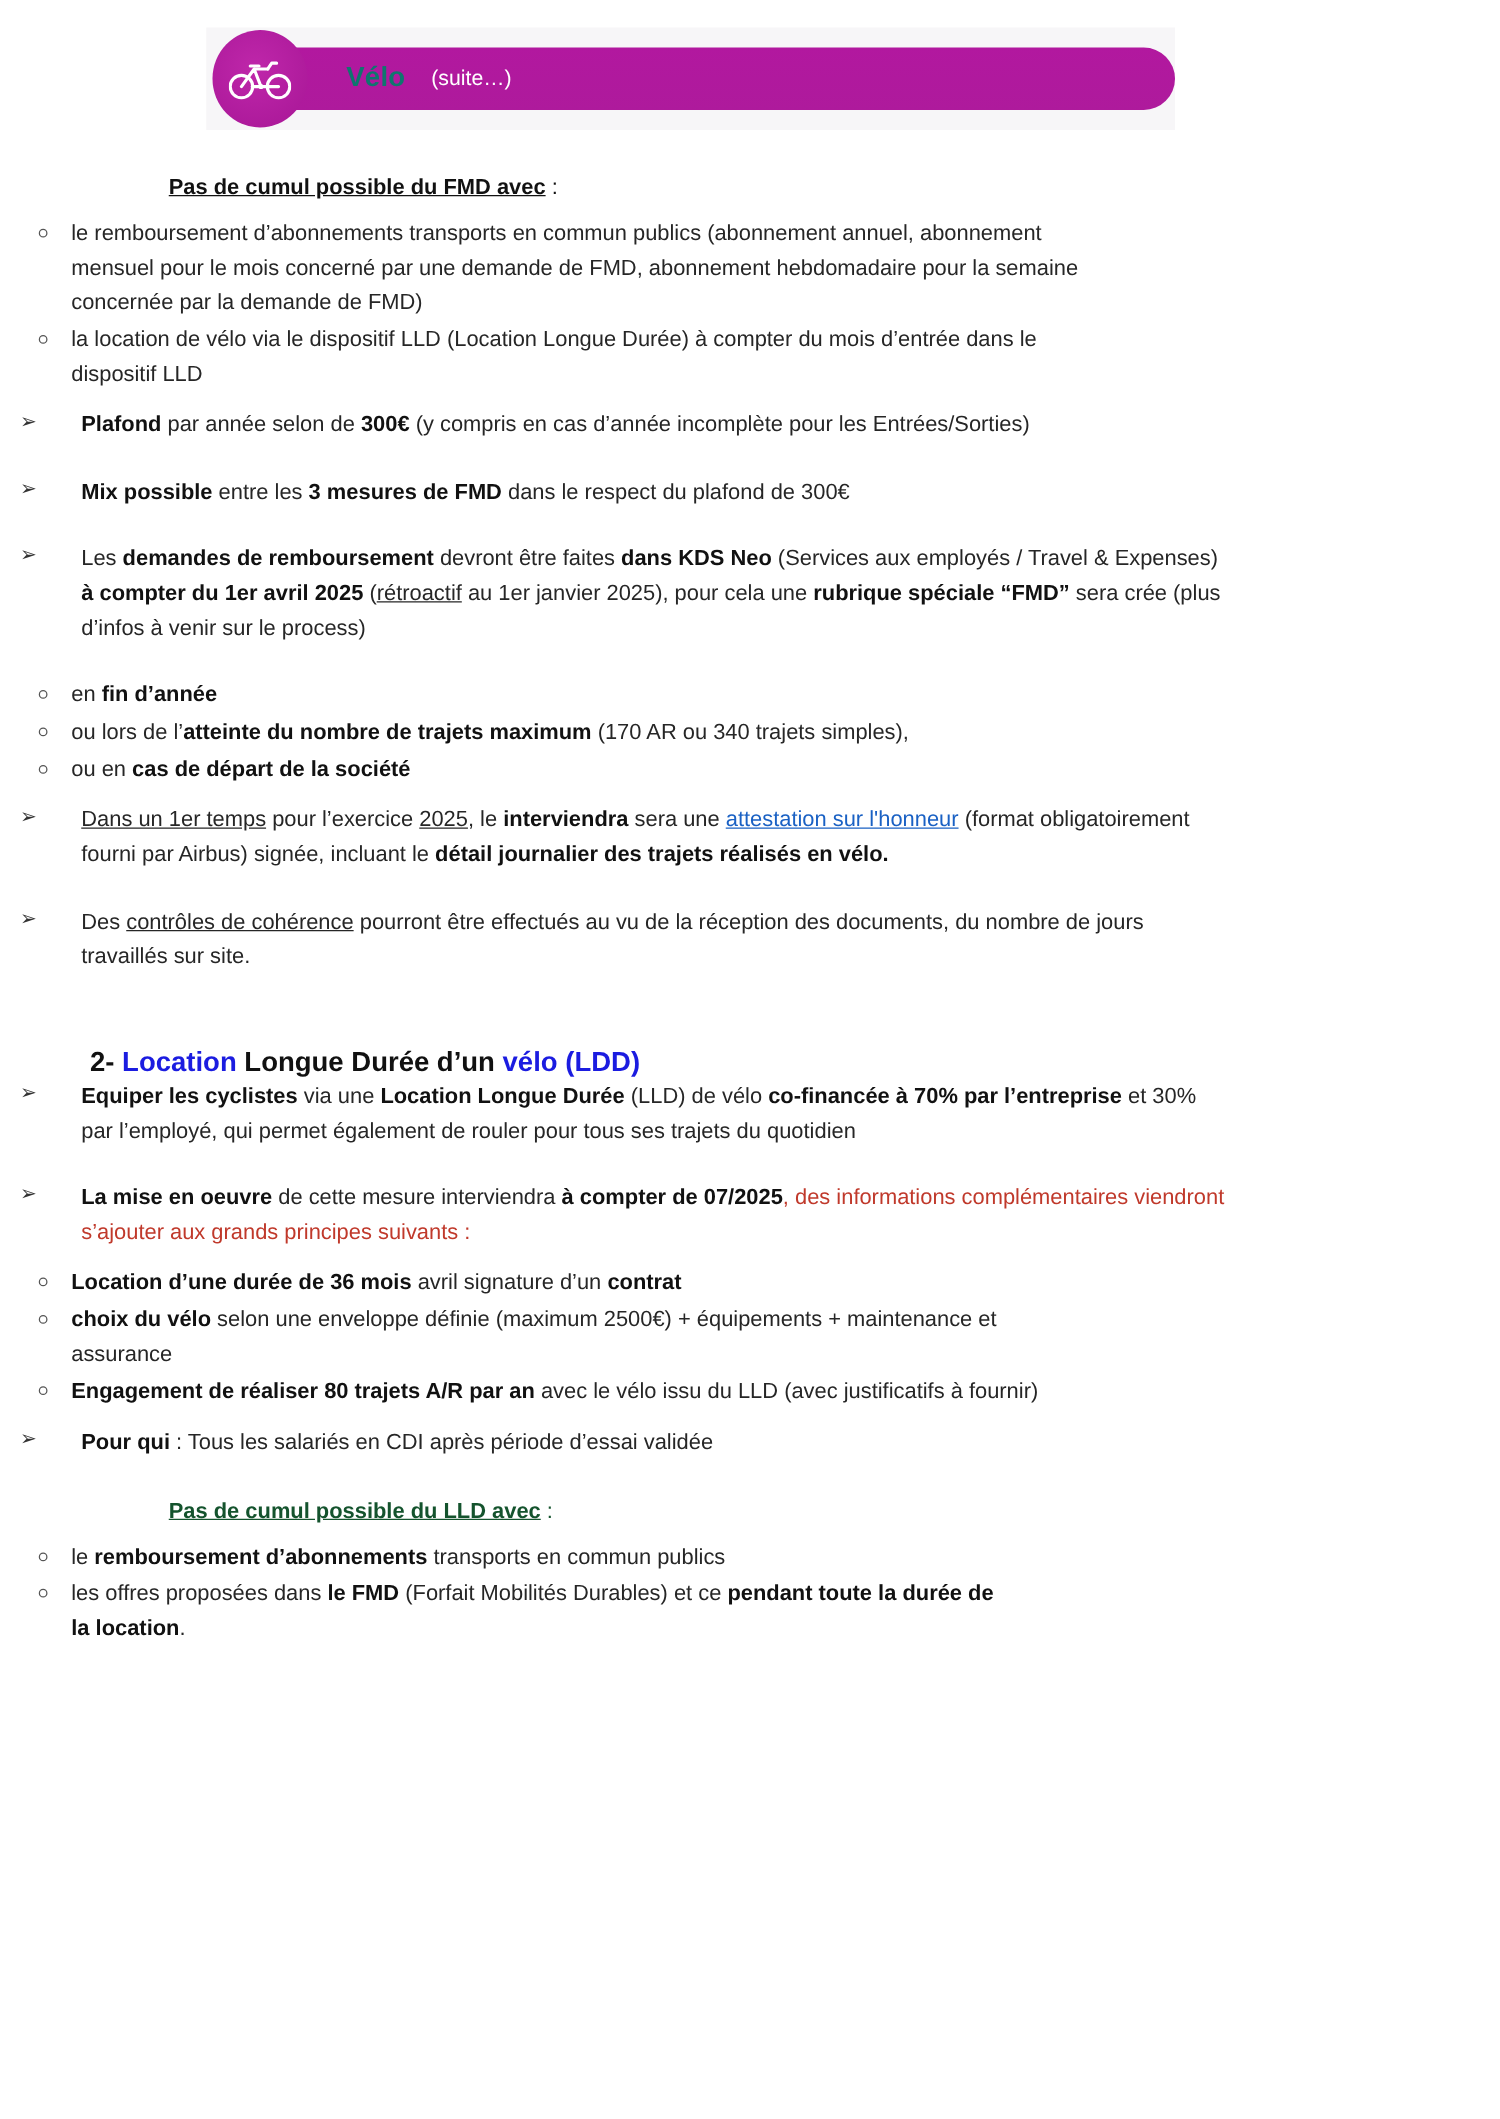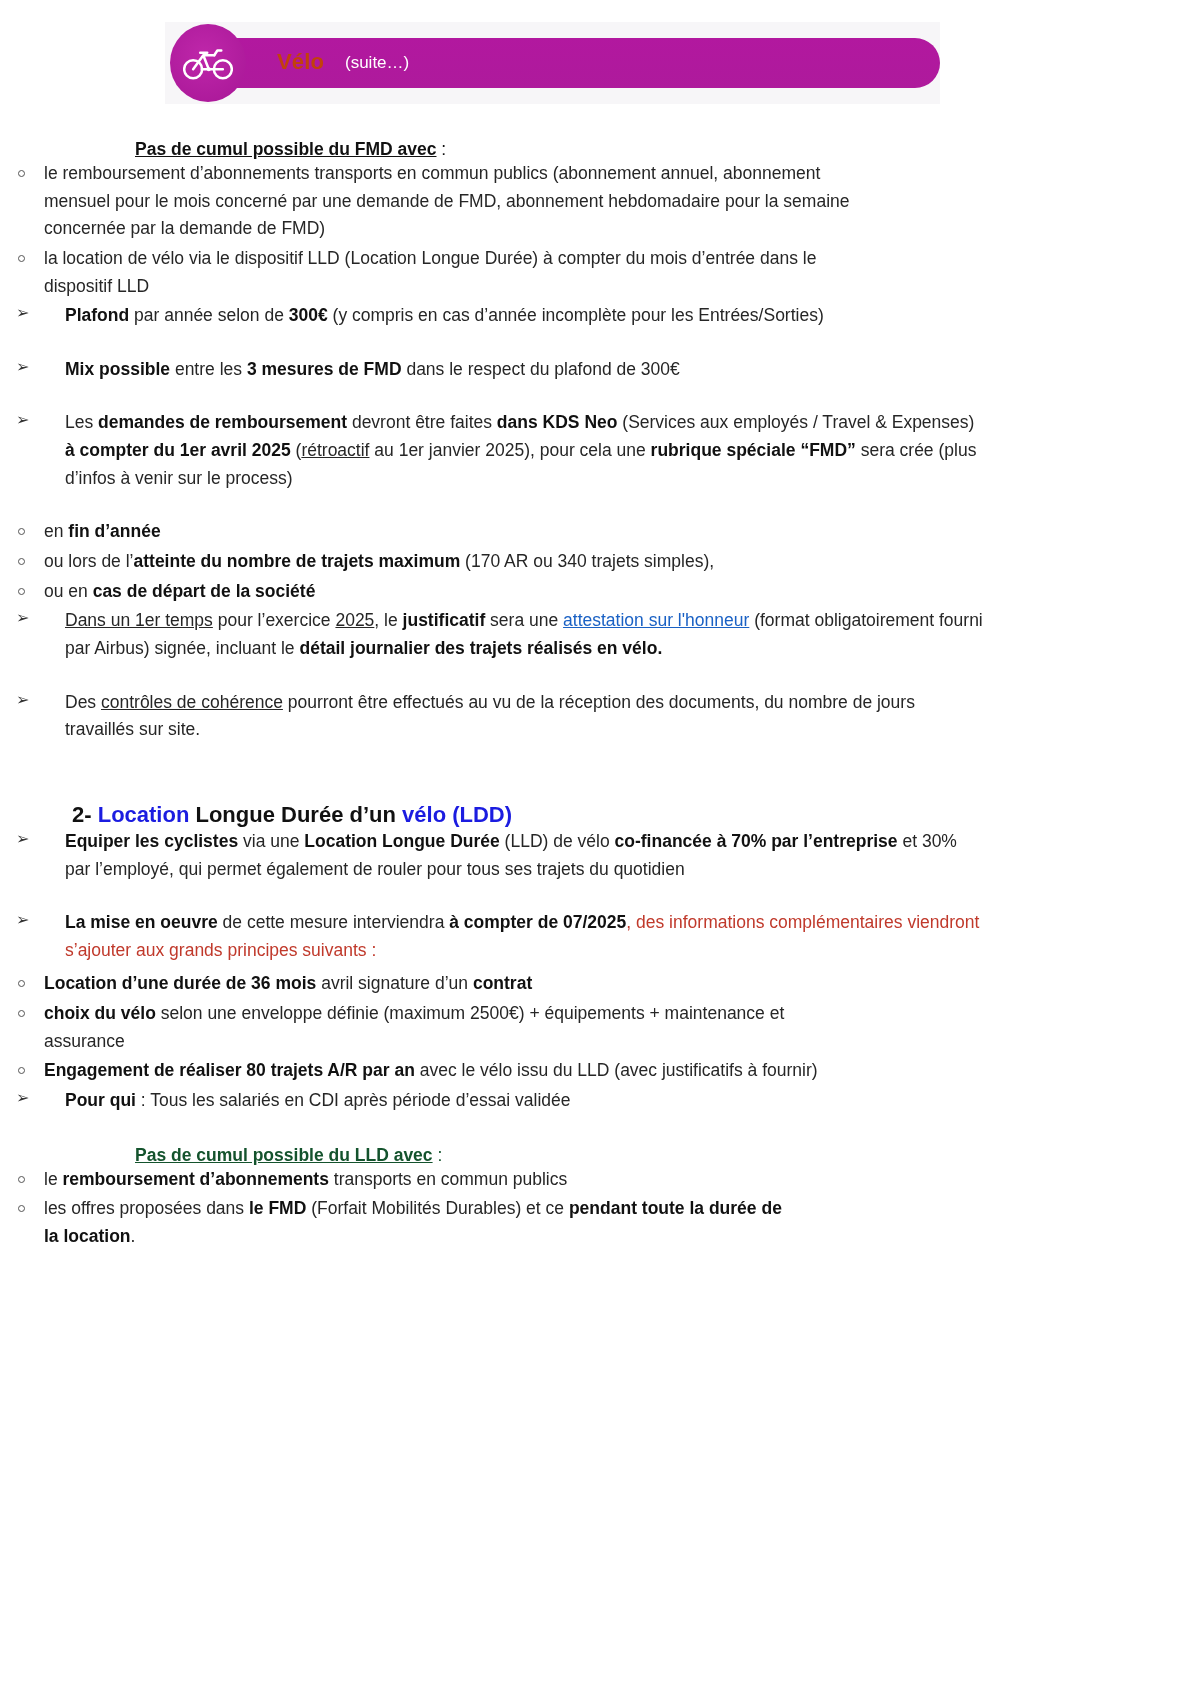--- a/index.html
+++ b/index.html
@@ -31,21 +31,21 @@
     width: 733px;
     height: 50px;
     background: #b5179e;
     background: linear-gradient(180deg,#b2189f 0%,#ae1a9c 100%);
     border-radius: 0 25px 25px 0;
   }
   .banner-title {
     position: absolute;
     left: 112px;
     top: 27px;
-    color: #c2410c;
+    color: #0f766e;
     font-size: 22px;
     font-weight: bold;
     letter-spacing: .2px;
   }
   .banner-suite {
     position: absolute;
     left: 180px;
     top: 31px;
     color: #ffffff;
     font-size: 17px;
@@ -91,21 +91,21 @@
     font-size: 17.5px;
     font-weight: bold;
     color: #111;
   }
   .head-underline .uline { text-decoration: underline; }
   .head-underline .plain { font-weight: normal; text-decoration: none; }
 
   
   ul.circ {
     list-style: none;
-    margin: 0;
+    margin: 13px;
     padding: 0;
   }
   ul.circ > li {
     position: relative;
     padding-left: 44px;
     margin: 0 0 2px 0;
   }
   ul.circ > li::before {
     content: "";
     position: absolute;
@@ -219,21 +219,21 @@
     <li>
       <span>ou lors de l’</span><b>atteinte du nombre de trajets maximum</b><span> (170 AR ou 340 trajets simples),</span>
     </li>
     <li>
       <span>ou en </span><b>cas de départ de la société</b><span></span>
     </li>
   </ul>
 
   <ul class="arrow p block-4">
     <li>
-      <u>Dans un 1er temps</u><span> pour l’exercice </span><u>2025</u><span>, le </span><b>justificatif</b><span> sera une </span><a class="lnk" href="#">attestation sur l'honneur</a><span> (format obligatoirement fourni par Airbus) signée, incluant le </span><b>détail journalier des trajets réalisés en vélo.</b>
+      <u>Dans un 1er temps</u><span> pour l’exercice </span><u>2025</u><span>, le </span><b>interviendra</b><span> sera une </span><a class="lnk" href="#">attestation sur l'honneur</a><span> (format obligatoirement fourni par Airbus) signée, incluant le </span><b>détail journalier des trajets réalisés en vélo.</b>
     </li>
     <li style="margin-bottom:0;">
       <span>Des </span><u>contrôles de cohérence</u><span> pourront être effectués au vu de la réception des documents, du nombre de jours travaillés sur site.</span>
     </li>
   </ul>
 
   <div class="section2">
     <span>2-</span>
     <span class="blue">Location</span>
     <span>Longue Durée d’un</span>

